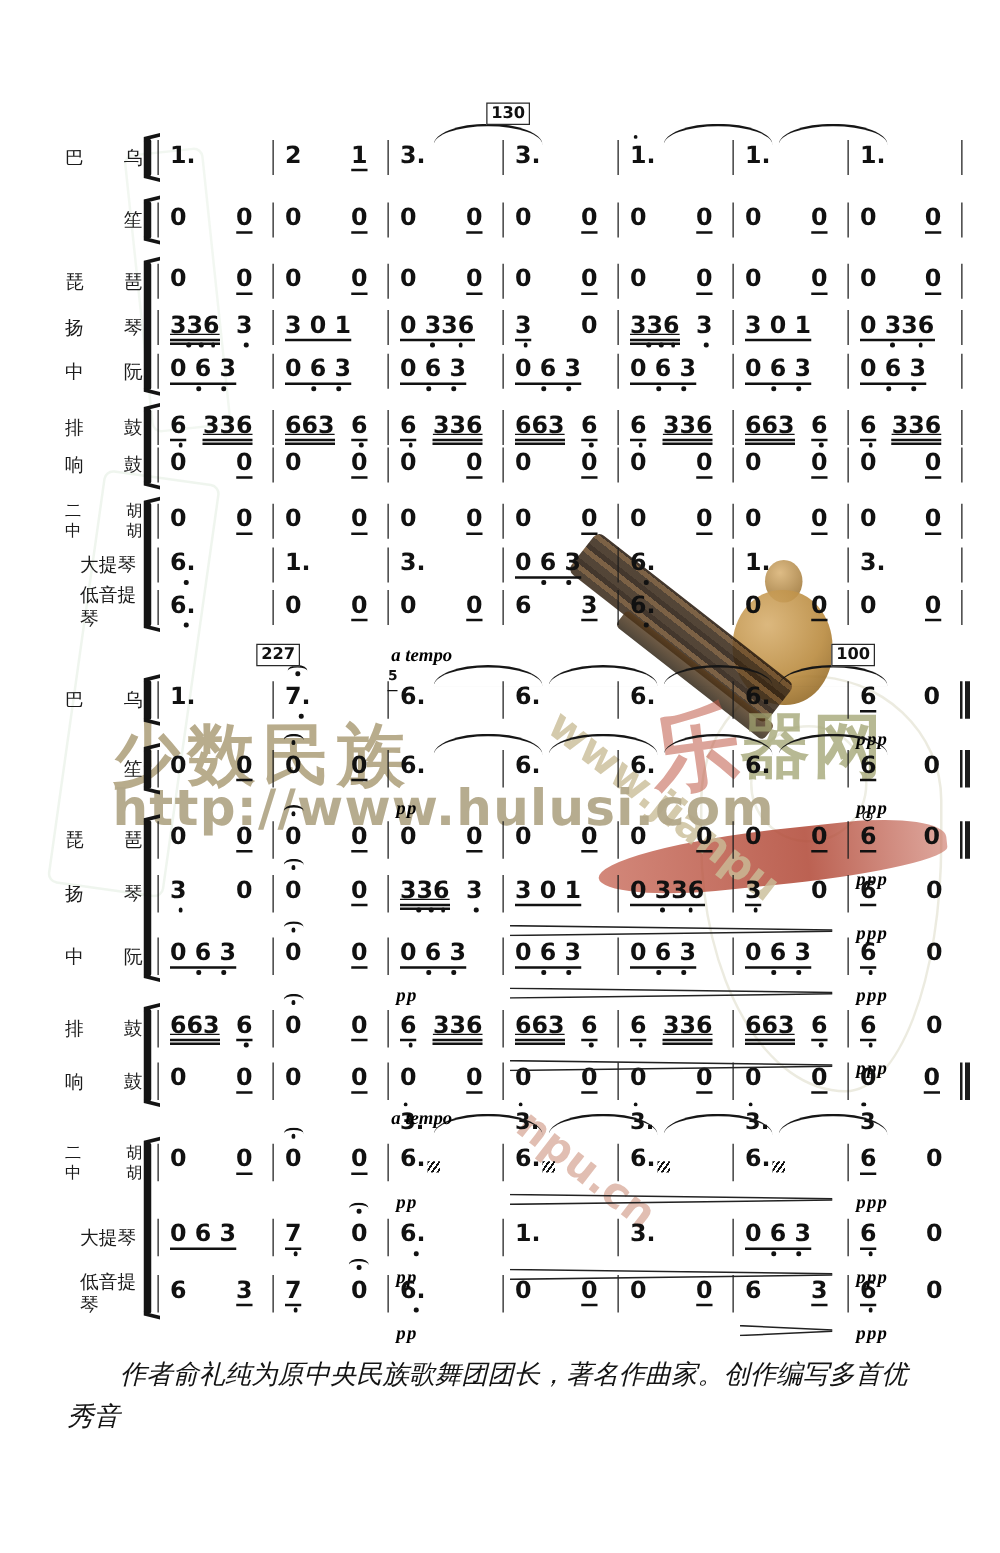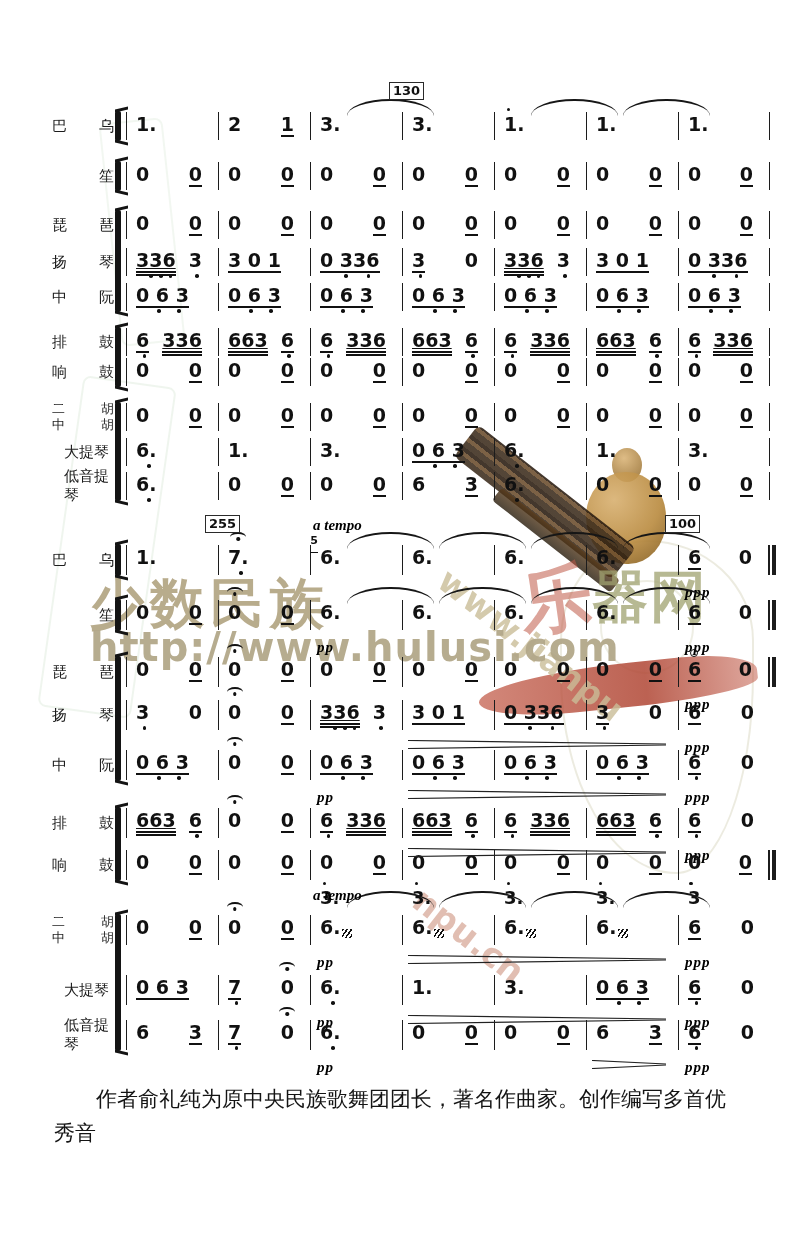--- a/index.html
+++ b/index.html
@@ -70,21 +70,21 @@
   .tie.hi{top:-24px;}
   .marker{position:absolute;top:-30px;left:-14px;border:1.6px solid #2a2a2a;background:#fff;
           font-size:13px;font-weight:bold;padding:0 3px;line-height:16px;color:#111;z-index:4;}
   .atempo{position:absolute;top:-28px;left:2px;font-size:15px;font-weight:bold;font-style:italic;
           font-family:"Liberation Serif","DejaVu Serif",serif;white-space:nowrap;z-index:4;}
   .dyn{position:absolute;top:100%;margin-top:9px;left:6px;font-size:15px;font-weight:bold;font-style:italic;
        font-family:"Liberation Serif","DejaVu Serif",serif;letter-spacing:1px;}
   .hp{position:absolute;z-index:2;}
   
   #footer{position:absolute;left:54px;top:1082px;width:690px;font-size:21px;line-height:1.62;color:#141414;
-          font-family:"Liberation Serif","DejaVu Serif",serif;}
+          font-family:"Liberation Serif","DejaVu Serif",serif;font-style:italic;}
   #footer .indent{text-indent:42px;}
 </style>
 </head>
 <body>
 
 <div class="wm bamboo"></div>
 <div class="wm bamboo2"></div>
 <div class="wm dancer"></div>
 <div class="wm dancer2"></div>
 <div class="wm gourd-top"></div>
@@ -478,21 +478,21 @@
             <span>巴</span>
             <span>乌</span>
           </div>
         </div>
         <div class="meas-area">
           <div class="meas">
             <span class="tok">1.</span>
           </div>
           <div class="meas">
             <span class="tok">7.<span class="dots-b"><i></i></span><span class="ferm"></span></span>
-            <span class="marker">255</span>
+            <span class="marker">227</span>
           </div>
           <div class="meas">
             <span class="tok">6.<span class="grace">5</span></span>
             <span class="tie"></span>
             <span class="atempo">a tempo</span>
           </div>
           <div class="meas">
             <span class="tok">6.</span>
             <span class="tie"></span>
           </div>

